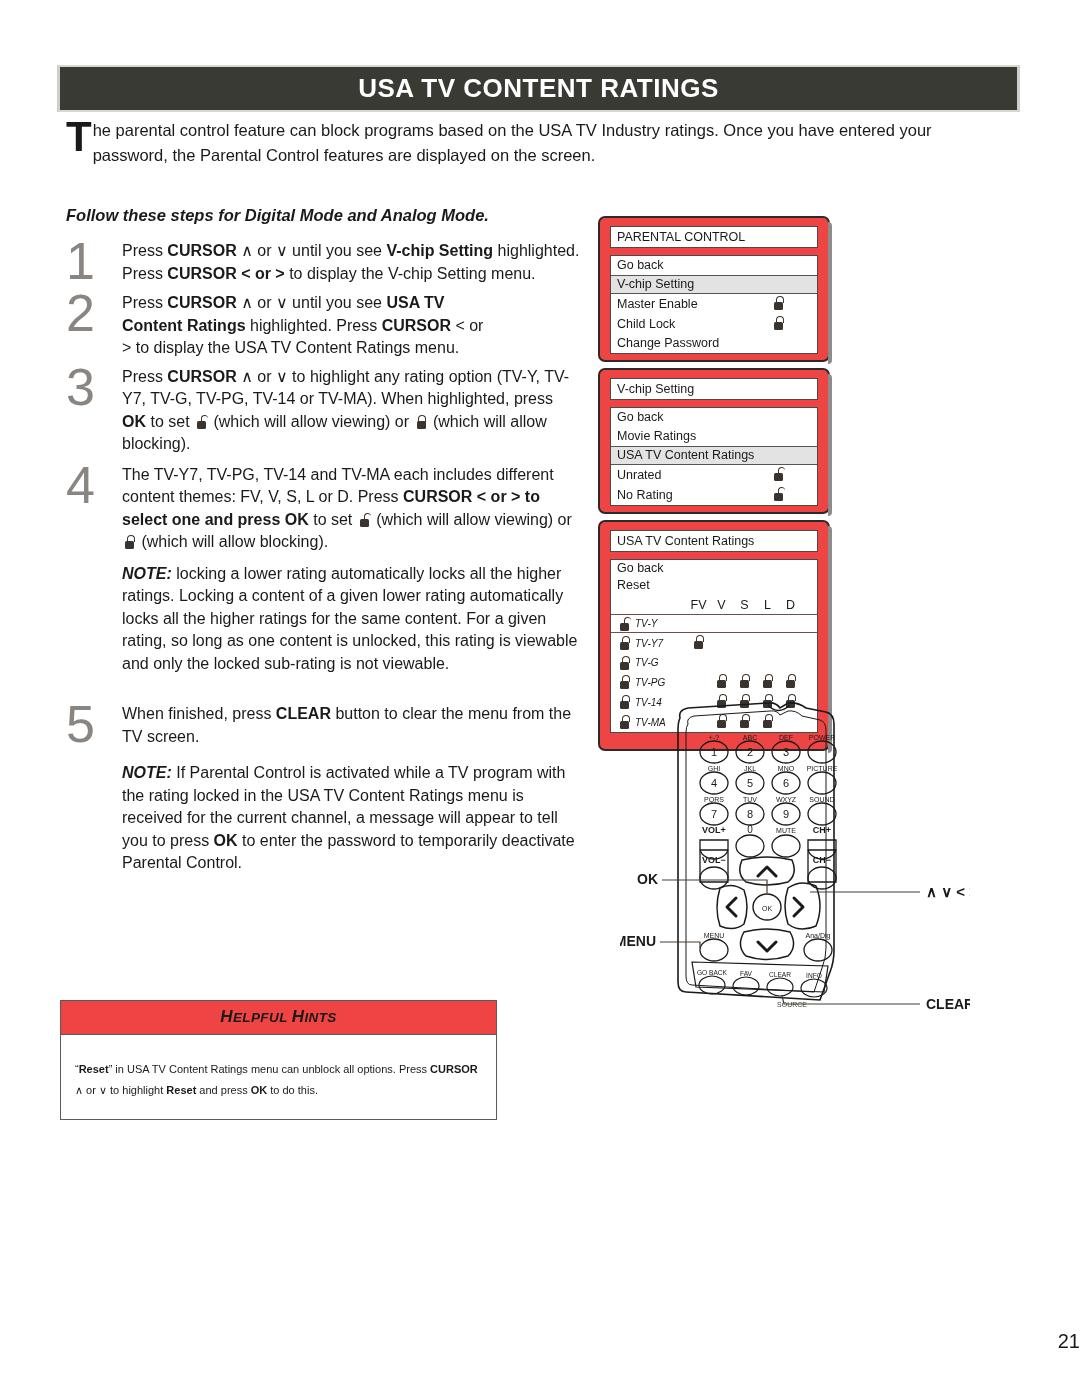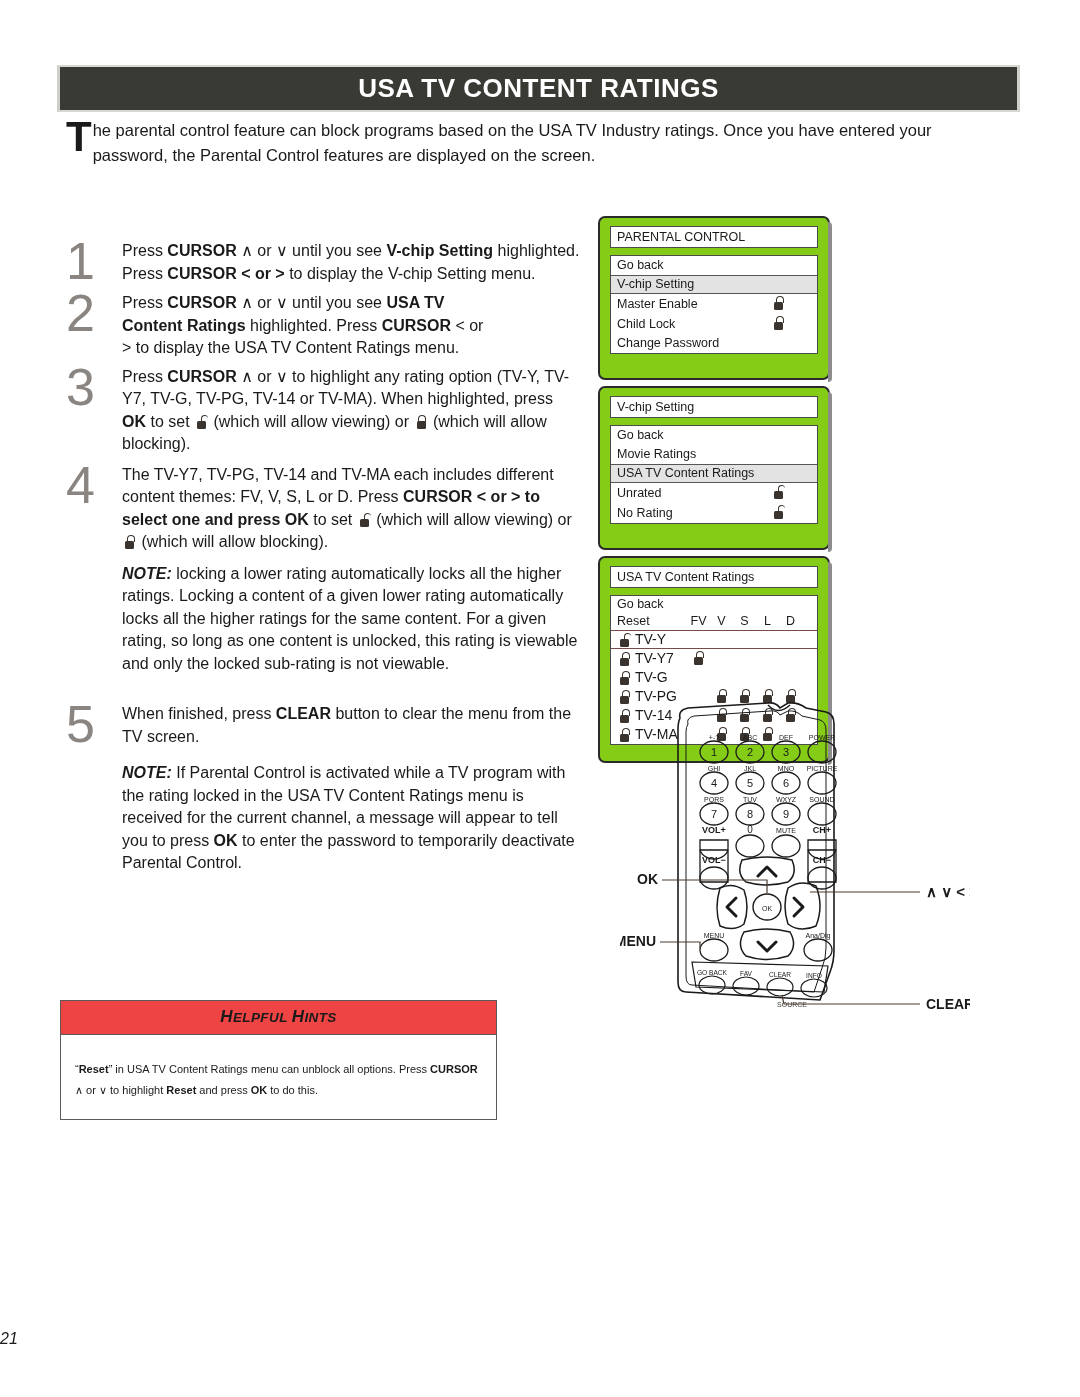--- a/index.html
+++ b/index.html
@@ -68,22 +68,22 @@
 
   
   .lk{display:inline-block;width:11px;height:14px;position:relative;vertical-align:-2px;margin:0 2px;}
   .lk i{position:absolute;left:1px;bottom:0;width:9px;height:8px;background:#3a332e;border-radius:1.5px;display:block;}
   .lk u{position:absolute;left:2.5px;bottom:7px;width:6px;height:6px;border:1.6px solid #3a332e;border-bottom:none;border-radius:4px 4px 0 0;display:block;}
   .lk.open u{left:5px;width:6px;height:6px;border-right:none;transform:rotate(0deg);}
 
   
   .menus{position:absolute;left:598px;top:216px;width:232px;}
   .mbox{
-    border:2px solid #2a2a2a;border-radius:7px;background:#84cc16;
-    padding:8px 10px 24px 10px;box-sizing:border-box;position:relative;
+    border:2px solid #2a2a2a;border-radius:7px;background:#ef4444;
+    padding:8px 10px 6px 10px;box-sizing:border-box;position:relative;
   }
   .mbox .shadow{
     position:absolute;right:-4px;top:4px;bottom:-4px;width:4px;background:#8c8c8c;border-radius:0 5px 5px 0;
   }
   .mtitle{
     border:1px solid #4a4a4a;padding:3px 6px;font-size:12.5px;margin-bottom:7px;background:#fff;
   }
   .mlist{border:1px solid #4a4a4a;background:#fff;}
   .mrow{
     display:flex;align-items:center;justify-content:space-between;
@@ -93,22 +93,22 @@
   .mrow.hl{background:#e3e3e3;border-top:1px solid #555;border-bottom:1px solid #555;}
   .mrow .lbl{white-space:nowrap;}
   .mrow .ic{width:40px;text-align:left;padding-left:8px;}
 
   .menu1{margin-bottom:6px;}
   .menu2{margin-bottom:6px;}
 
   
   .rhead{display:flex;font-size:12.5px;line-height:15px;padding:1px 6px;}
   .rhead .c0{width:70px;}
-  .rhead .cc{width:23px;text-align:center;}
-  .rrow{display:flex;font-size:14px;line-height:15px;padding:1px 6px;border-top:1px solid transparent;border-bottom:1px solid transparent;}
+  .rhead .cc{width:23px;text-align:center;margin-top:20px;}
+  .rrow{display:flex;font-size:10px;line-height:15px;padding:1px 6px;border-top:1px solid transparent;border-bottom:1px solid transparent;font-style:italic;}
   .rrow.sel{border-top:1px solid #7a4a4a;border-bottom:1px solid #7a4a4a;}
   .rrow .c0{width:70px;display:flex;align-items:center;gap:3px;white-space:nowrap;}
   .rrow .cc{width:23px;text-align:center;}
   .goback{font-size:12.5px;line-height:15px;padding:1px 6px;}
 
   
   .remote-wrap{position:absolute;left:620px;top:700px;width:350px;height:330px;}
 
   
   .hints{
@@ -118,39 +118,39 @@
   .hints .hh{
     background:#ef4444;border-bottom:1px solid #5a5a5a;
     text-align:center;font-size:17px;font-weight:bold;font-style:italic;
     padding:6px 0 7px 0;letter-spacing:.4px;
   }
   .hints .hh .sc{font-size:13.5px;}
   .hints .hb{padding:16px 14px 18px 14px;font-size:11px;line-height:21px;margin-top:8px;}
 
   
   .pageno{
-    position:absolute;left:0;top:1330px;width:1080px;text-align:left;
-    font-size:16px;
-    font-style:italic;
+    position:absolute;left:0;top:1330px;width:1080px;text-align:right;
+    font-size:20px;
   }
 </style>
 </head>
 <body>
 
 <div class="page">
 
   <div class="titlebar">
     <span class="t">USA TV CONTENT RATINGS</span>
   </div>
 
   <div class="intro">
     <span class="dropcap">T</span><span>he parental control feature can block programs based on the USA TV Industry ratings. Once you have entered your password, the Parental Control features are displayed on the screen.</span>
   </div>
 
 
+  <div class="follow-line">Follow these steps for Digital Mode and Analog Mode.</div>
 
   <div class="steps">
 
     <div class="step s1">
       <div class="num">1</div>
       <div class="body">
         <p>
           <span>Press </span><b>CURSOR</b><span> ∧ or ∨ until you see </span><b>V-chip Setting</b><span> highlighted. Press </span><b>CURSOR</b><b> &lt; or &gt; </b><span>to display the V-chip Setting menu.</span>
         </p>
       </div>

